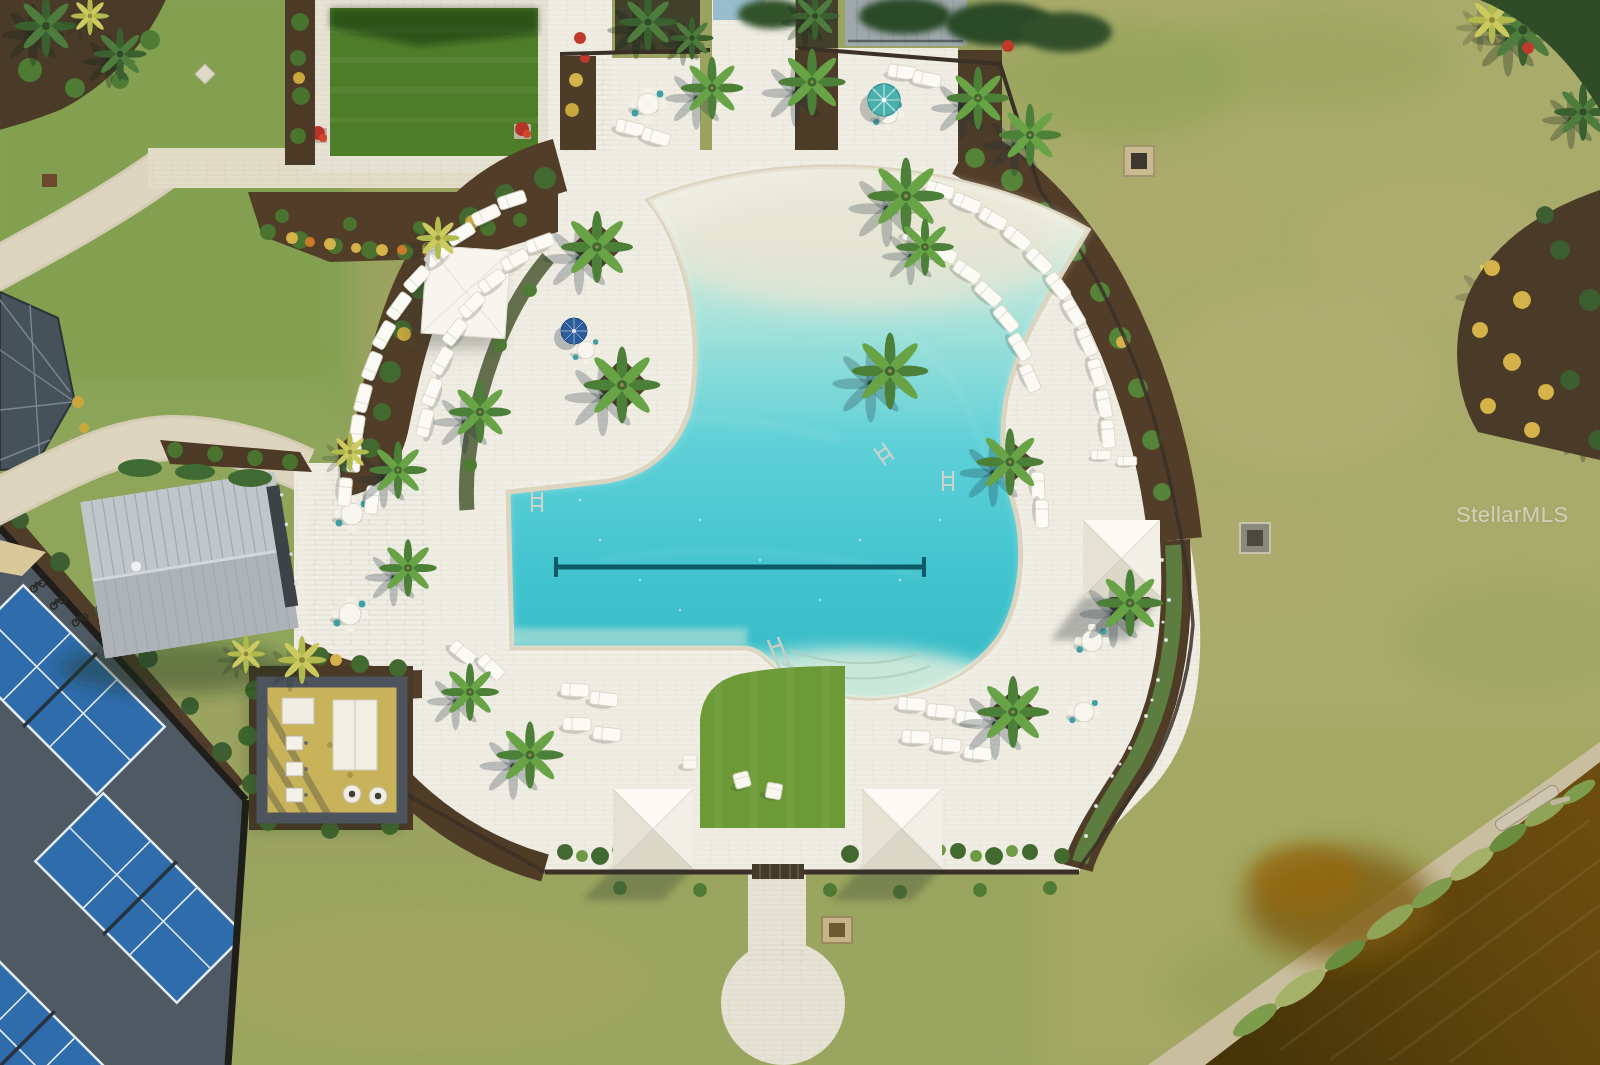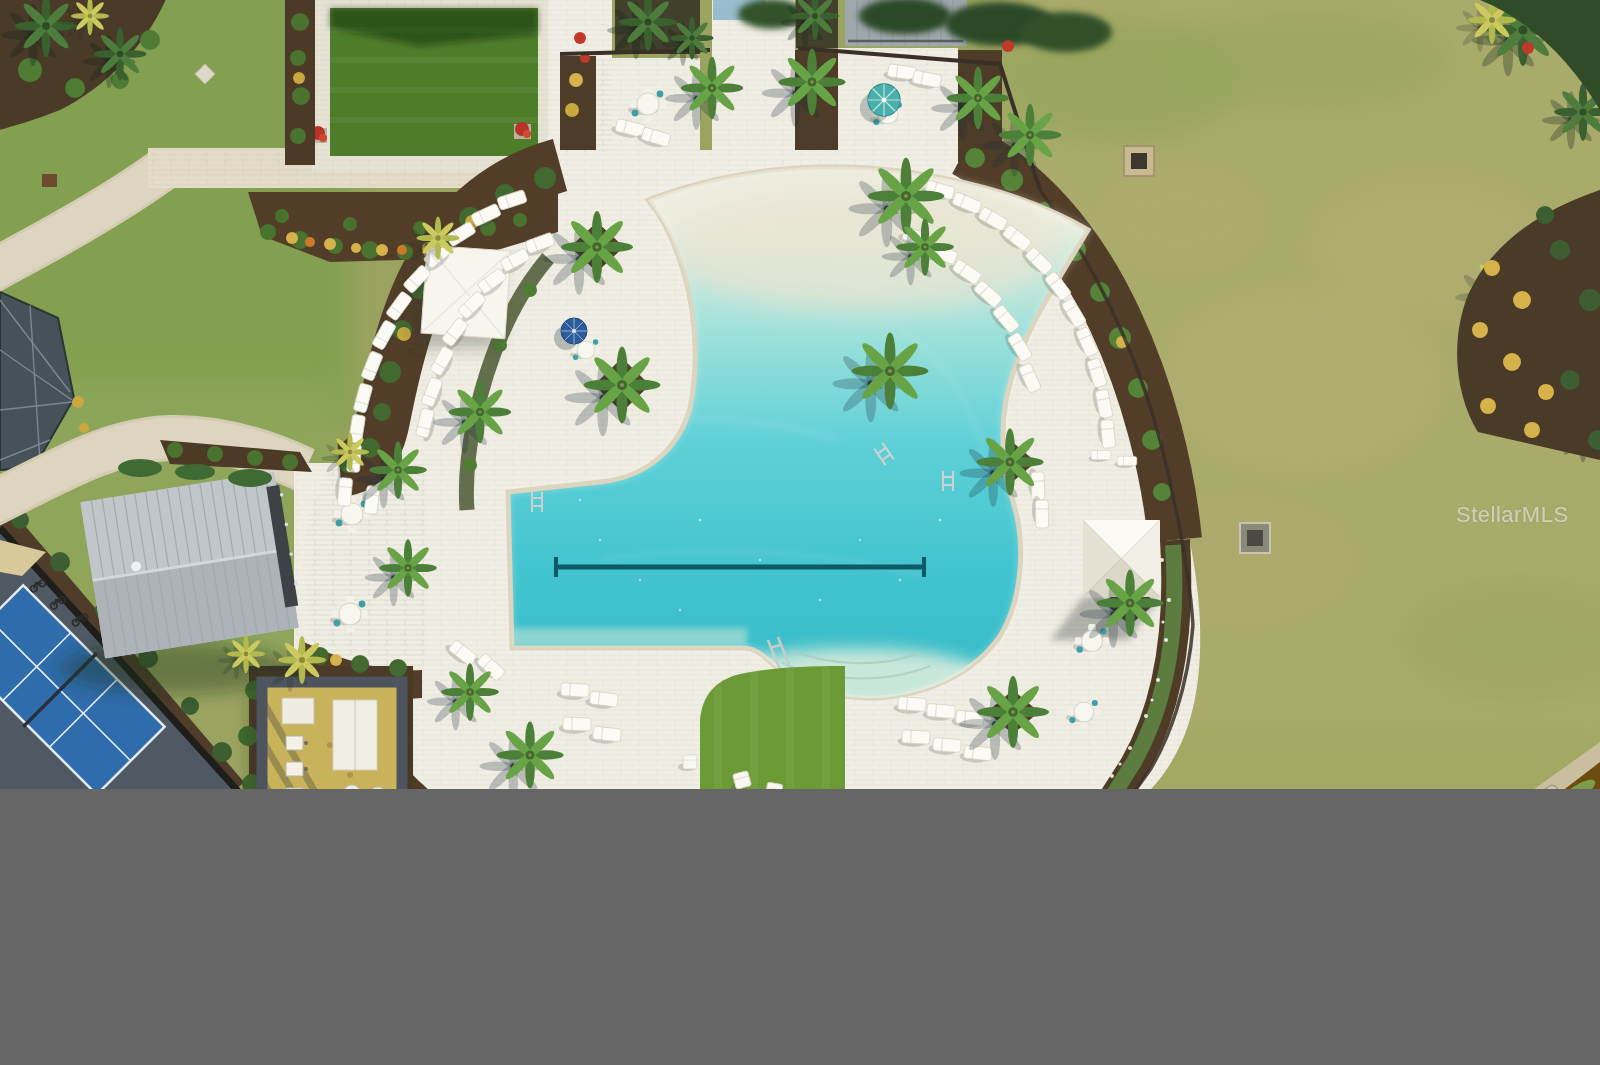--- a/index.html
+++ b/index.html
@@ -1,16 +1,16 @@
 <!DOCTYPE html>
 <html><head>
 <meta charset="utf-8">
 <style>
   html,body{margin:0;padding:0;background:#666;}
-  .stage{position:relative;width:1600px;height:789px;overflow:hidden;background:#9aa360;}
+  .stage{position:relative;width:1600px;height:1065px;overflow:hidden;background:#9aa360;}
   .stage svg{position:absolute;left:0;top:0;display:block;}
   .watermark{position:absolute;left:1456px;top:502px;font-family:"Liberation Sans",sans-serif;
     font-size:22px;font-weight:400;letter-spacing:.5px;color:rgba(252,252,252,.55);
     text-shadow:0 0 2px rgba(100,100,100,.25);user-select:none;}
 </style>
 </head>
 <body>
 
 <div class="stage">
 <svg width="1600" height="1065" viewBox="0 0 1600 1065" xmlns="http://www.w3.org/2000/svg">

